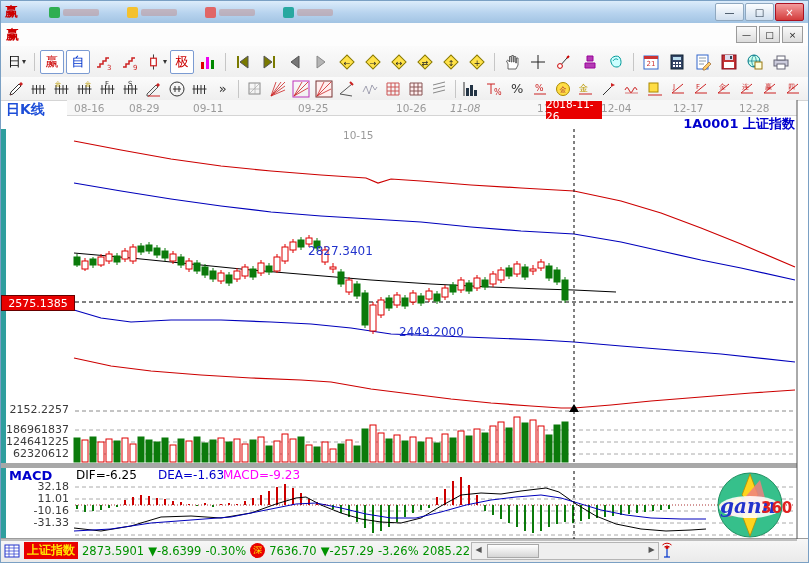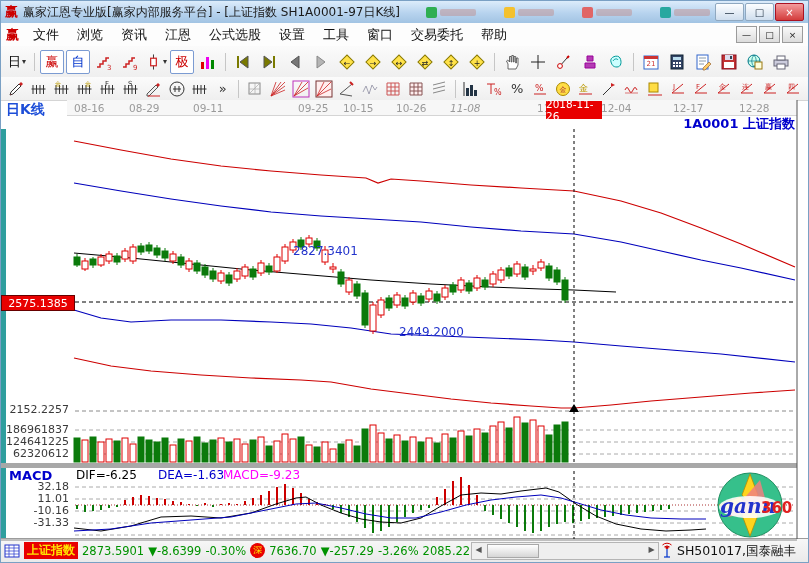--- a/index.html
+++ b/index.html
@@ -77,21 +77,20 @@
   .anticon{position:absolute;left:658px;top:3px;}
   .tblicon{flex:none;display:flex;}
 </style>
 </head>
 <body>
 
 <div class="app">
 
   <div class="titlebar">
     <span class="appicon">赢</span>
-    <span class="wtitle">赢家江恩专业版[赢家内部服务平台] - [上证指数  SH1A0001-97日K线]</span>
     <div class="tickers" id="tickers">
         <span class="ticker">
           <span class="dot" style="background:#2fae52"></span>
           <span class="bar"></span>
         </span>
         <span class="ticker">
           <span class="dot" style="background:#f4c12e"></span>
           <span class="bar"></span>
         </span>
         <span class="ticker">
@@ -105,32 +104,20 @@
       </div>
     <div class="wbtns">
       <span class="wbtn">—</span>
       <span class="wbtn">□</span>
       <span class="wbtn close">×</span>
     </div>
   </div>
 
   <div class="menubar">
     <span class="appicon">赢</span>
-    <div id="menu-items" style="display:flex">
-        <span class="mitem">文件</span>
-        <span class="mitem">浏览</span>
-        <span class="mitem">资讯</span>
-        <span class="mitem">江恩</span>
-        <span class="mitem">公式选股</span>
-        <span class="mitem">设置</span>
-        <span class="mitem">工具</span>
-        <span class="mitem">窗口</span>
-        <span class="mitem">交易委托</span>
-        <span class="mitem">帮助</span>
-      </div>
     <div class="mdibtns">
       <span class="mdib">—</span>
       <span class="mdib">□</span>
       <span class="mdib">×</span>
     </div>
   </div>
 
   <div class="tbar tbar1" id="toolbar1">
       <span class="titem" title="period-day">
         <span style="color: rgb(0, 0, 0);">日</span>
@@ -511,39 +498,39 @@
         </svg>
       </span>
     </div>
 
   <div class="datestrip"></div>
   <div id="dates-layer">
       <span class="dlab" style="left: 73px;">08-16</span>
       <span class="dlab" style="left: 128px;">08-29</span>
       <span class="dlab" style="left: 192px;">09-11</span>
       <span class="dlab" style="left: 297px;">09-25</span>
-      <span class="dlab" style="left: 342px;">10-15</span>
+      <span class="dlab" style="left: 342px; margin-top: 27px;">10-15</span>
       <span class="dlab" style="left: 395px;">10-26</span>
       <span class="dlab" style="left: 449px; font-style: italic;">11-08</span>
       <span class="dlab" style="left: 536px;">11</span>
       <span class="dlab" style="left: 600px;">12-04</span>
       <span class="dlab" style="left: 672px;">12-17</span>
       <span class="dlab" style="left: 738px;">12-28</span>
     </div>
   <div class="seldate">2018-11-26</div>
   <div class="klabel">日K线</div>
 
   <div class="sym">
     <span>1A0001</span>
     <span>上证指数</span>
   </div>
 
   <div class="tealstrip"></div>
   <div class="pricetag">2575.1385</div>
-  <div class="ann" style="left:292px;top:243px">2827.3401</div>
+  <div class="ann" style="left:307px;top:243px">2827.3401</div>
   <div class="ann" style="left:398px;top:324px">2449.2000</div>
 
   <div class="slab" style="top:402px">2152.2257</div>
   <div class="slab" style="top:422px">186961837</div>
   <div class="slab" style="top:434px">124641225</div>
   <div class="slab" style="top:446px">62320612</div>
 
   <div class="macdtitle">MACD</div>
   <div class="mh c-black" style="left:75px">DIF=-6.25</div>
   <div class="mh c-blue" style="left:157px">DEA=-1.63</div>
@@ -939,16 +926,15 @@
       <span class="harr" style="right:0">▶</span>
     </div>
     <span class="anticon">
       <svg width="16" height="17">
           <path d="M8 7v8" stroke="#0033cc" stroke-width="1.2" fill="none"></path>
           <circle cx="8" cy="5.5" r="1.6" fill="#cc0000"></circle>
           <path d="M3.5 3a6.5 6.5 0 0 1 9 0M5.3 5a4.2 4.2 0 0 1 5.4 0" fill="none" stroke="#cc0000" stroke-width="1"></path>
           <path d="M5 15h6" stroke="#0033cc" stroke-width="1.2"></path>
         </svg>
     </span>
-    <span class="linktext">SH501017,国泰融丰</span>
   </div>
 
 </div>
 
 </body></html>

